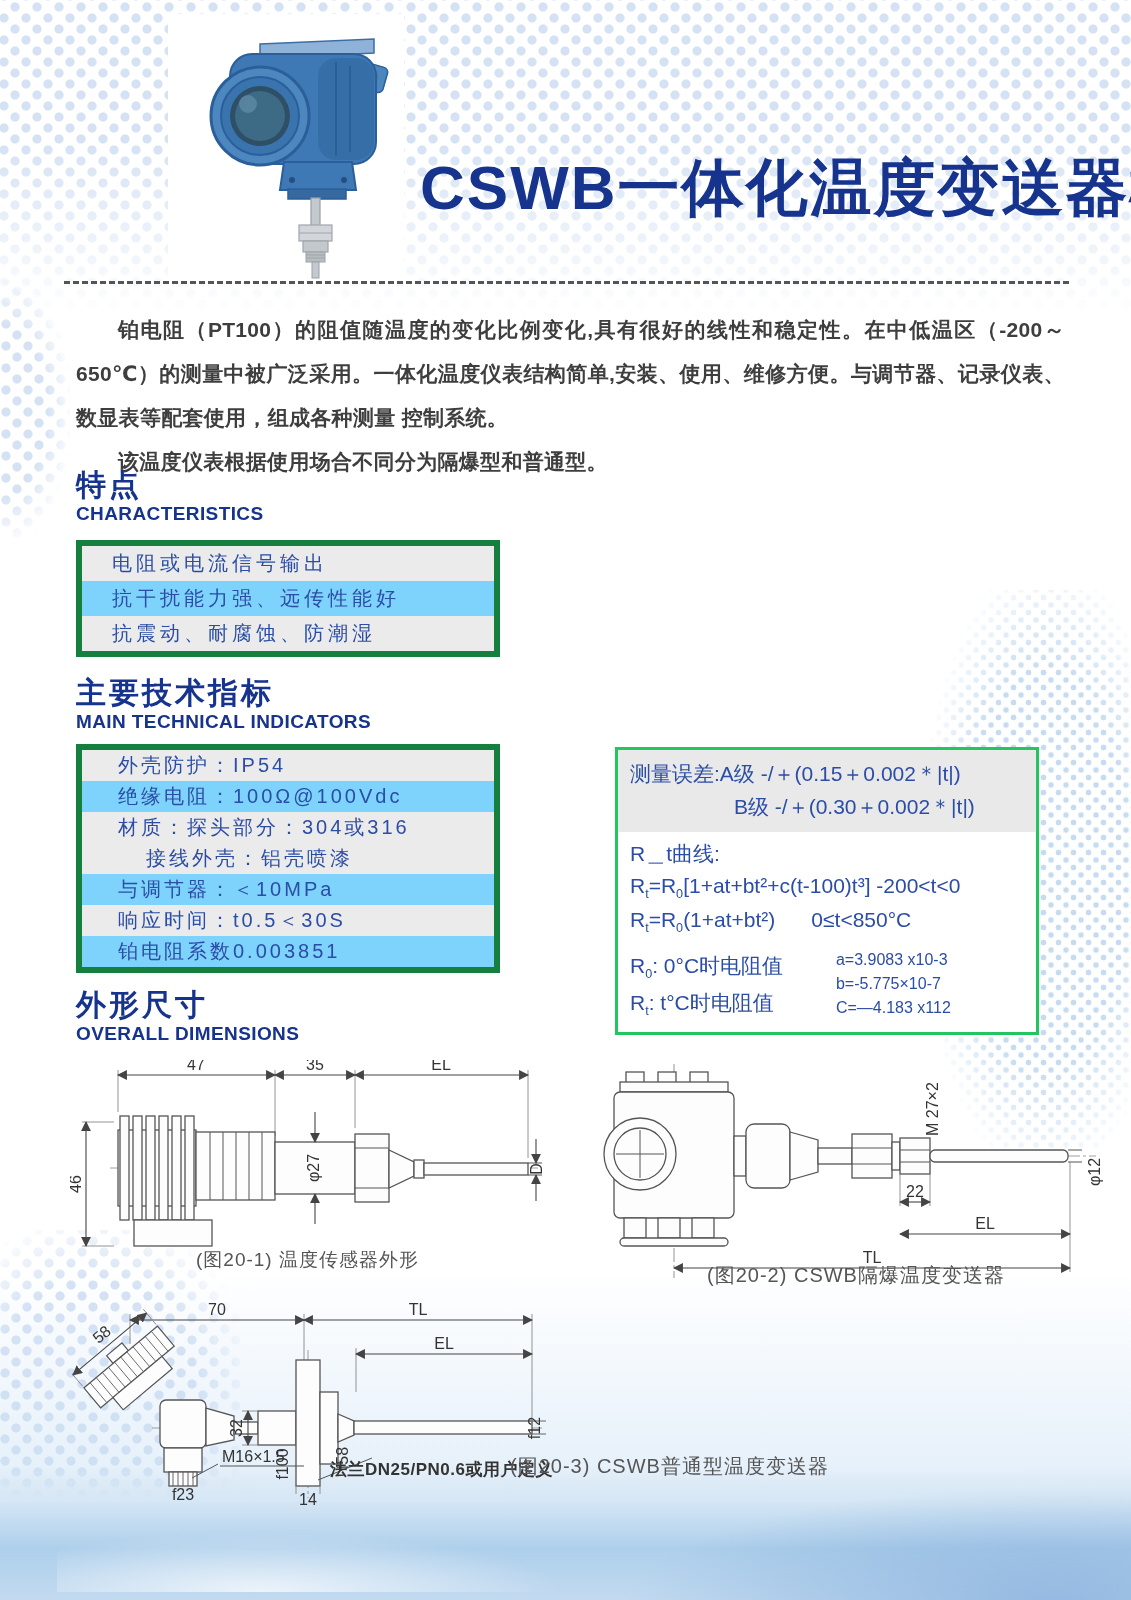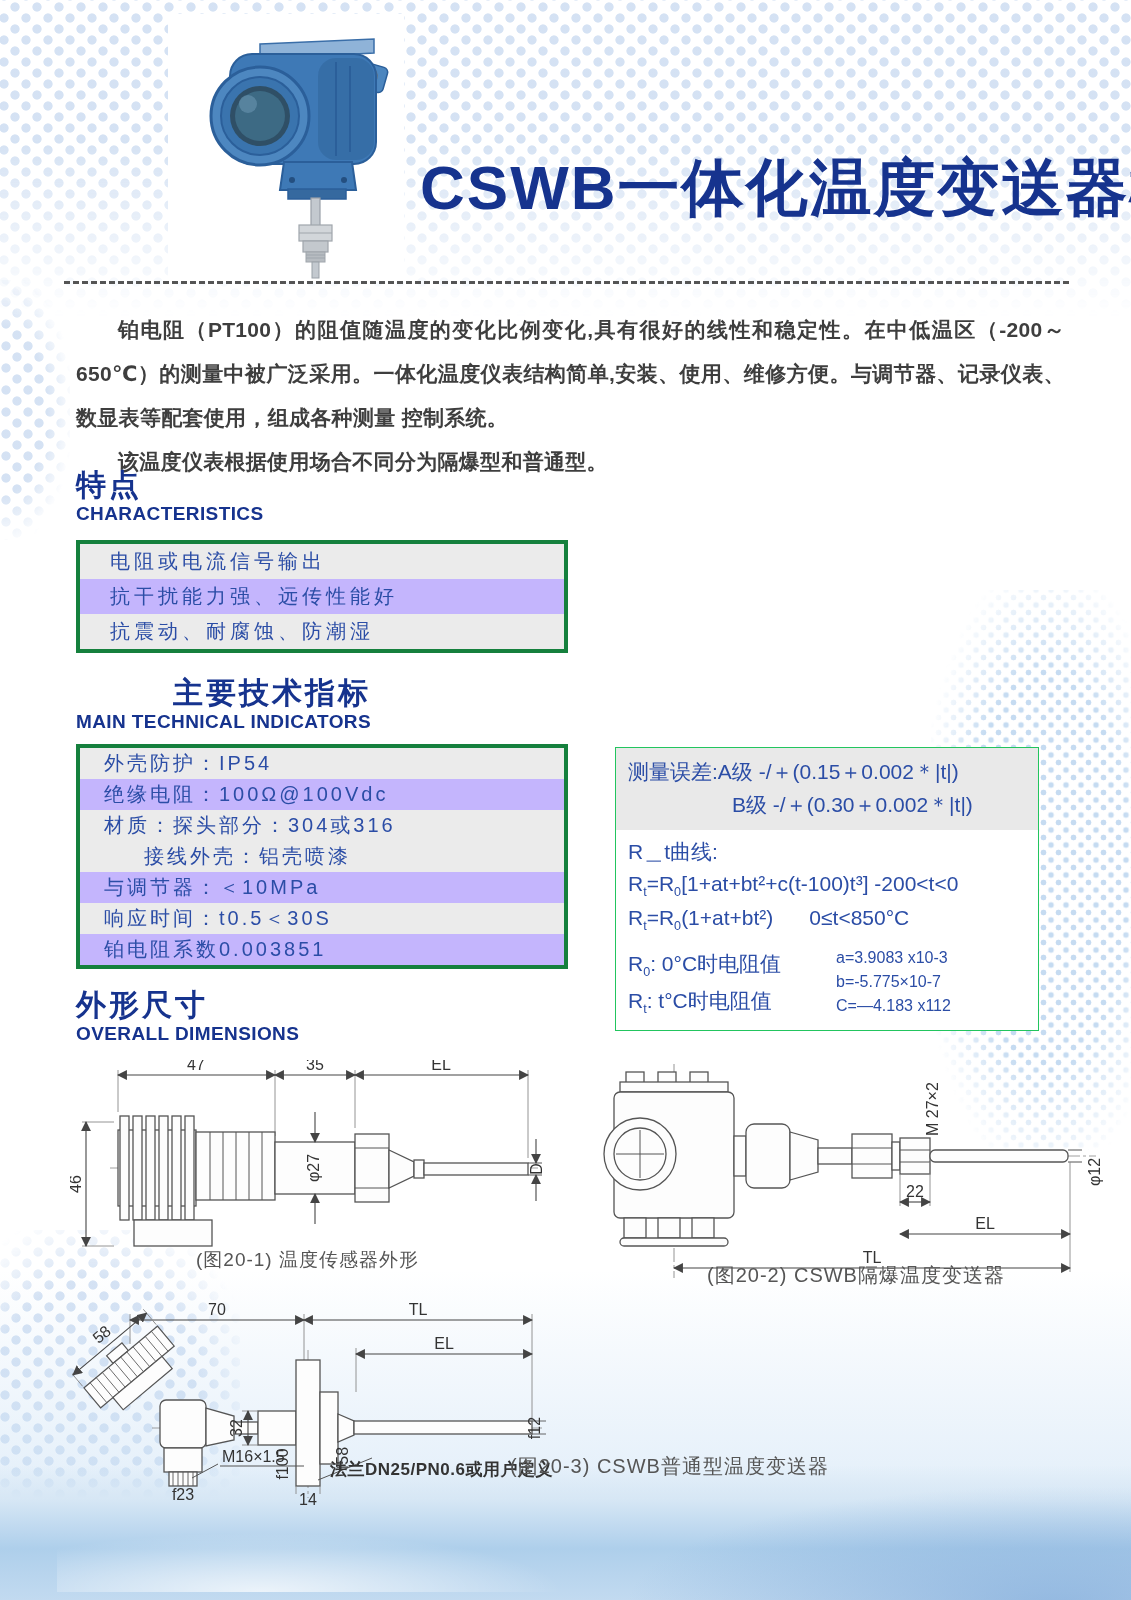--- a/index.html
+++ b/index.html
@@ -58,29 +58,29 @@
   .intro{position:absolute;left:76px;right:66px;top:308px;
     font-size:21px;line-height:44px;color:#3e3e3e;text-align:justify;letter-spacing:.3px;font-weight:bold;}
   .intro p{margin:0;text-indent:2em;}
 
   
   .sec-head{position:absolute;color:#16338e;}
   .sec-head .cn{font-size:30px;font-weight:bold;letter-spacing:3px;line-height:1.15;}
   .sec-head .en{font-size:19px;font-weight:bold;letter-spacing:.4px;line-height:1.2;}
 
   
-  .list-box{position:absolute;width:492px;border:4px solid #15803d;background:#c4b5fd;}
+  .list-box{position:absolute;width:424px;border:6px solid #15803d;background:#7dd3fc;}
   .feat-row{height:35px;line-height:35px;padding-left:30px;font-size:20px;color:#2b4da6;letter-spacing:4px;white-space:nowrap;}
-  .spec-row{height:31px;line-height:31px;padding-left:24px;font-size:20px;color:#2b4da6;letter-spacing:3px;white-space:nowrap;}
+  .spec-row{height:31px;line-height:31px;padding-left:36px;font-size:20px;color:#2b4da6;letter-spacing:3px;white-space:nowrap;}
   .row-g{background:#ebebeb;}
   .row-w{background:transparent;}
   .spec-indent{padding-left:64px;}
 
   
-  .acc{position:absolute;left:615px;top:747px;width:424px;border:1px solid #22c55e;background:#fff;
+  .acc{position:absolute;left:615px;top:747px;width:424px;border:3px solid #22c55e;background:#fff;
     color:#2b4da6;font-size:21px;}
   .acc-head{background:#e9e9e9;padding:8px 10px 9px 12px;line-height:1.55;}
   .acc-head .l2{padding-left:104px;}
   .acc-body{padding:6px 10px 10px 12px;line-height:1.5;}
   .acc sub, .acc .sub{font-size:60%;}
   .sub{vertical-align:sub;font-size:60%;}
   .gap{margin-left:36px;}
   .acc-cols{display:flex;margin-top:10px;}
   .acc-defs{width:52%;line-height:1.75;}
   .acc-coefs{width:48%;font-size:16px;line-height:1.5;}
@@ -157,21 +157,21 @@
   <div class="sec-head" style="left:76px;top:468px;">
     <div class="cn">特点</div>
     <div class="en">CHARACTERISTICS</div>
   </div>
   <div class="list-box" style="left:76px;top:540px;">
     <div class="feat-row row-g">电阻或电流信号输出</div>
     <div class="feat-row row-w">抗干扰能力强、远传性能好</div>
     <div class="feat-row row-g">抗震动、耐腐蚀、防潮湿</div>
   </div>
 
-  <div class="sec-head" style="left:76px;top:676px;text-align:right;">
+  <div class="sec-head" style="left:76px;top:676px;">
     <div class="cn">主要技术指标</div>
     <div class="en">MAIN TECHNICAL INDICATORS</div>
   </div>
   <div class="list-box" style="left:76px;top:744px;">
     <div class="spec-row row-g">外壳防护：IP54</div>
     <div class="spec-row row-w">绝缘电阻：100Ω@100Vdc</div>
     <div class="spec-row row-g">材质：探头部分：304或316</div>
     <div class="spec-row row-g spec-indent">接线外壳：铝壳喷漆</div>
     <div class="spec-row row-w">与调节器：＜10MPa</div>
     <div class="spec-row row-g">响应时间：t0.5＜30S</div>

